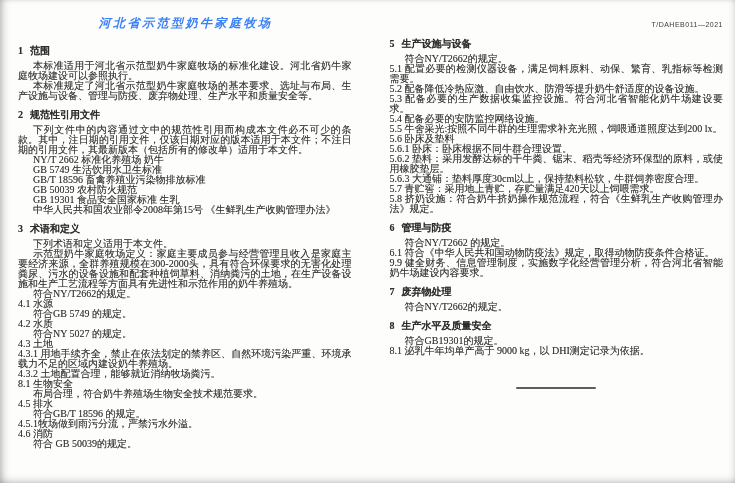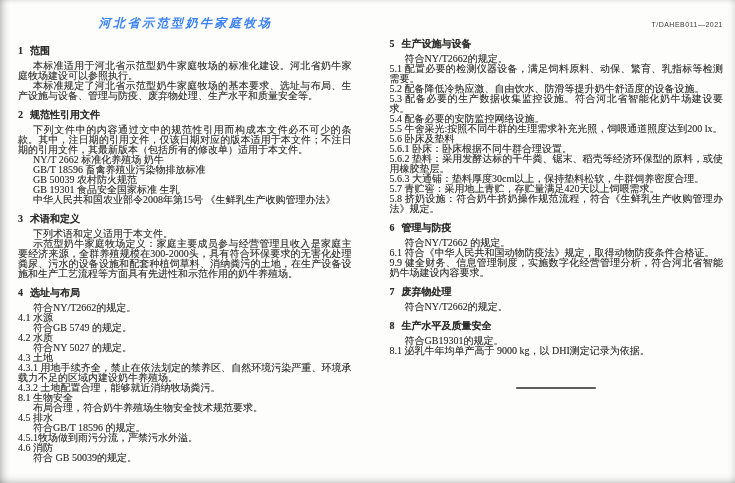--- a/index.html
+++ b/index.html
@@ -78,28 +78,28 @@
   </div>
   <div class="columns">
     <div class="col col-left">
       <div class="sections">
           <div class="heading"><span class="hnum">1</span><span>范围</span></div>
           <div class="blk indent">本标准适用于河北省示范型奶牛家庭牧场的标准化建设。河北省奶牛家庭牧场建设可以参照执行。</div>
           <div class="blk indent">本标准规定了河北省示范型奶牛家庭牧场的基本要求、选址与布局、生产设施与设备、管理与防疫、废弃物处理、生产水平和质量安全等。</div>
           <div class="heading"><span class="hnum">2</span><span>规范性引用文件</span></div>
           <div class="blk indent">下列文件中的内容通过文中的规范性引用而构成本文件必不可少的条款。其中，注日期的引用文件，仅该日期对应的版本适用于本文件；不注日期的引用文件，其最新版本（包括所有的修改单）适用于本文件。</div>
           <div class="blk ref">NY/T 2662 标准化养殖场 奶牛</div>
+          <div class="blk ref">GB 5749 生活饮用水卫生标准</div>
           <div class="blk ref">GB/T 18596 畜禽养殖业污染物排放标准</div>
           <div class="blk ref">GB 50039 农村防火规范</div>
           <div class="blk ref">GB 19301 食品安全国家标准 生乳</div>
           <div class="blk ref">中华人民共和国农业部令2008年第15号 《生鲜乳生产收购管理办法》</div>
           <div class="heading"><span class="hnum">3</span><span>术语和定义</span></div>
           <div class="blk indent">下列术语和定义适用于本文件。</div>
           <div class="blk indent">示范型奶牛家庭牧场定义：家庭主要成员参与经营管理且收入是家庭主要经济来源，全群养殖规模在300-2000头，具有符合环保要求的无害化处理粪尿、污水的设备设施和配套种植饲草料、消纳粪污的土地，在生产设备设施和生产工艺流程等方面具有先进性和示范作用的奶牛养殖场。</div>
-          <div class="heading"><span class="hnum">4</span><span>选址与布局</span></div>
           <div class="blk indent">符合NY/T2662的规定。</div>
           <div class="blk item">4.1 水源</div>
           <div class="blk indent">符合GB 5749 的规定。</div>
           <div class="blk item">4.2 水质</div>
           <div class="blk indent">符合NY 5027 的规定。</div>
           <div class="blk item">4.3 土地</div>
           <div class="blk item">4.3.1 用地手续齐全，禁止在依法划定的禁养区、自然环境污染严重、环境承载力不足的区域内建设奶牛养殖场。</div>
           <div class="blk item">4.3.2 土地配置合理，能够就近消纳牧场粪污。</div>
           <div class="blk item">8.1 生物安全</div>
           <div class="blk indent">布局合理，符合奶牛养殖场生物安全技术规范要求。</div>

